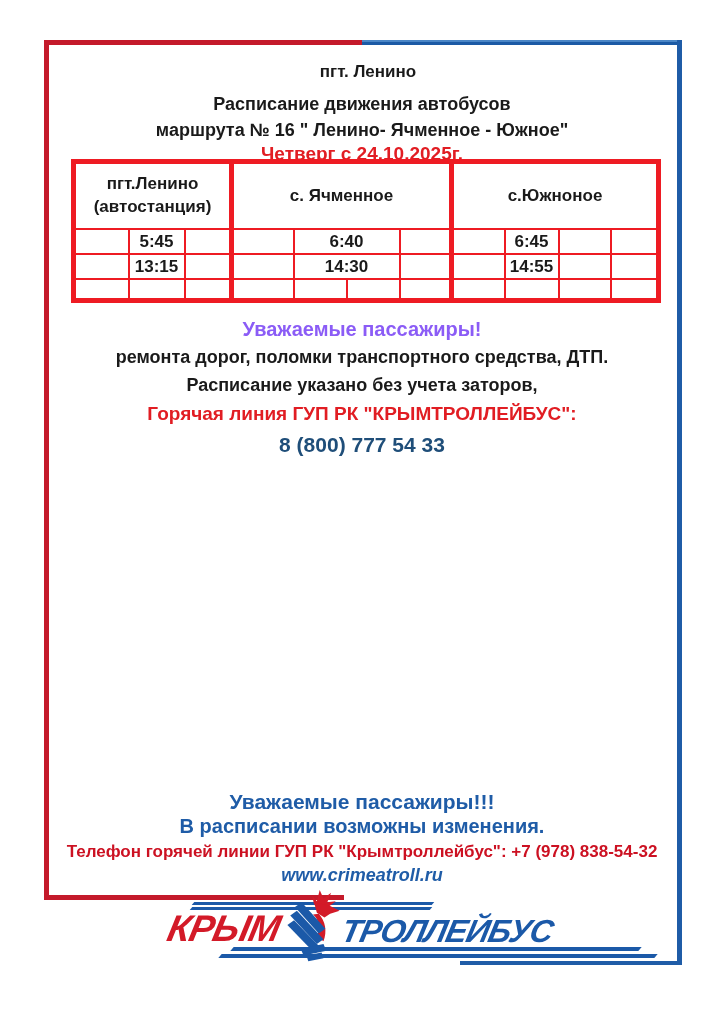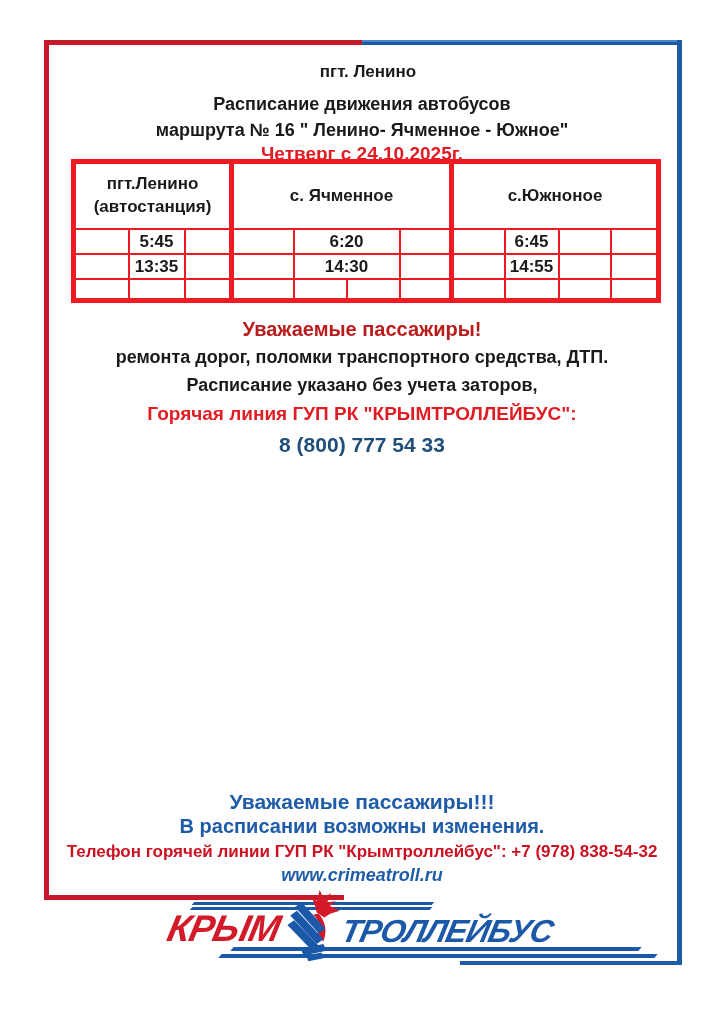--- a/index.html
+++ b/index.html
@@ -31,21 +31,21 @@
   .schedule th, .schedule td { border:2px solid #EE1B23; padding:0; background:#fff; }
   .schedule th { font-size:17px; font-weight:bold; text-align:center;
                  vertical-align:middle; white-space:pre-line; height:64px; line-height:1.35; }
   .schedule td { font-size:17px; font-weight:bold; text-align:center; vertical-align:middle; }
   .gsep { border-left-width:5px !important; }
   .row-time td  { height:23px; }
   .row-empty td { height:18px; }
 
   
   .notice-top { position:absolute; top:318px; left:0; width:724px; text-align:center; }
-  .nt-title   { font-size:20px; color:#b91c1c; margin:0 0 6px 0; }
+  .nt-title   { font-size:20px; color:#8b5cf6; margin:0 0 6px 0; }
   .nt-line    { font-size:18px; color:#1a1a1a; margin:0 0 7px 0; }
   .nt-hotline { font-size:19px; color:#E11D23; margin:2px 0 8px 0; }
   .nt-phone   { font-size:21px; color:#1F4E79; margin:0; }
 
   .notice-bottom { position:absolute; top:790px; left:0; width:724px; text-align:center; }
   .nb-title { font-size:21px; color:#1F5CA7; margin:0; }
   .nb-line  { font-size:20px; color:#1F5CA7; margin:1px 0 4px 0; }
   .nb-phone { font-size:17px; color:#CC1122; margin:0 0 3px 0; }
   .nb-site  { font-size:18px; color:#1F5CA7; font-style:italic; margin:0;text-align:center; }
 
@@ -100,30 +100,30 @@
       <th colspan="3">пгт.Ленино
 (автостанция)</th>
       <th colspan="4" class="gsep">с. Ячменное</th>
       <th colspan="4" class="gsep">с.Южноное</th>
     </tr>
     <tr class="row-time">
       <td></td>
       <td>5:45</td>
       <td></td>
       <td class="gsep"></td>
-      <td colspan="2">6:20</td>
+      <td colspan="2">6:40</td>
       <td></td>
       <td class="gsep"></td>
       <td>6:45</td>
       <td></td>
       <td></td>
     </tr>
     <tr class="row-time">
       <td></td>
-      <td>13:35</td>
+      <td>13:15</td>
       <td></td>
       <td class="gsep"></td>
       <td colspan="2">14:30</td>
       <td></td>
       <td class="gsep"></td>
       <td>14:55</td>
       <td></td>
       <td></td>
     </tr>
     <tr class="row-empty">

